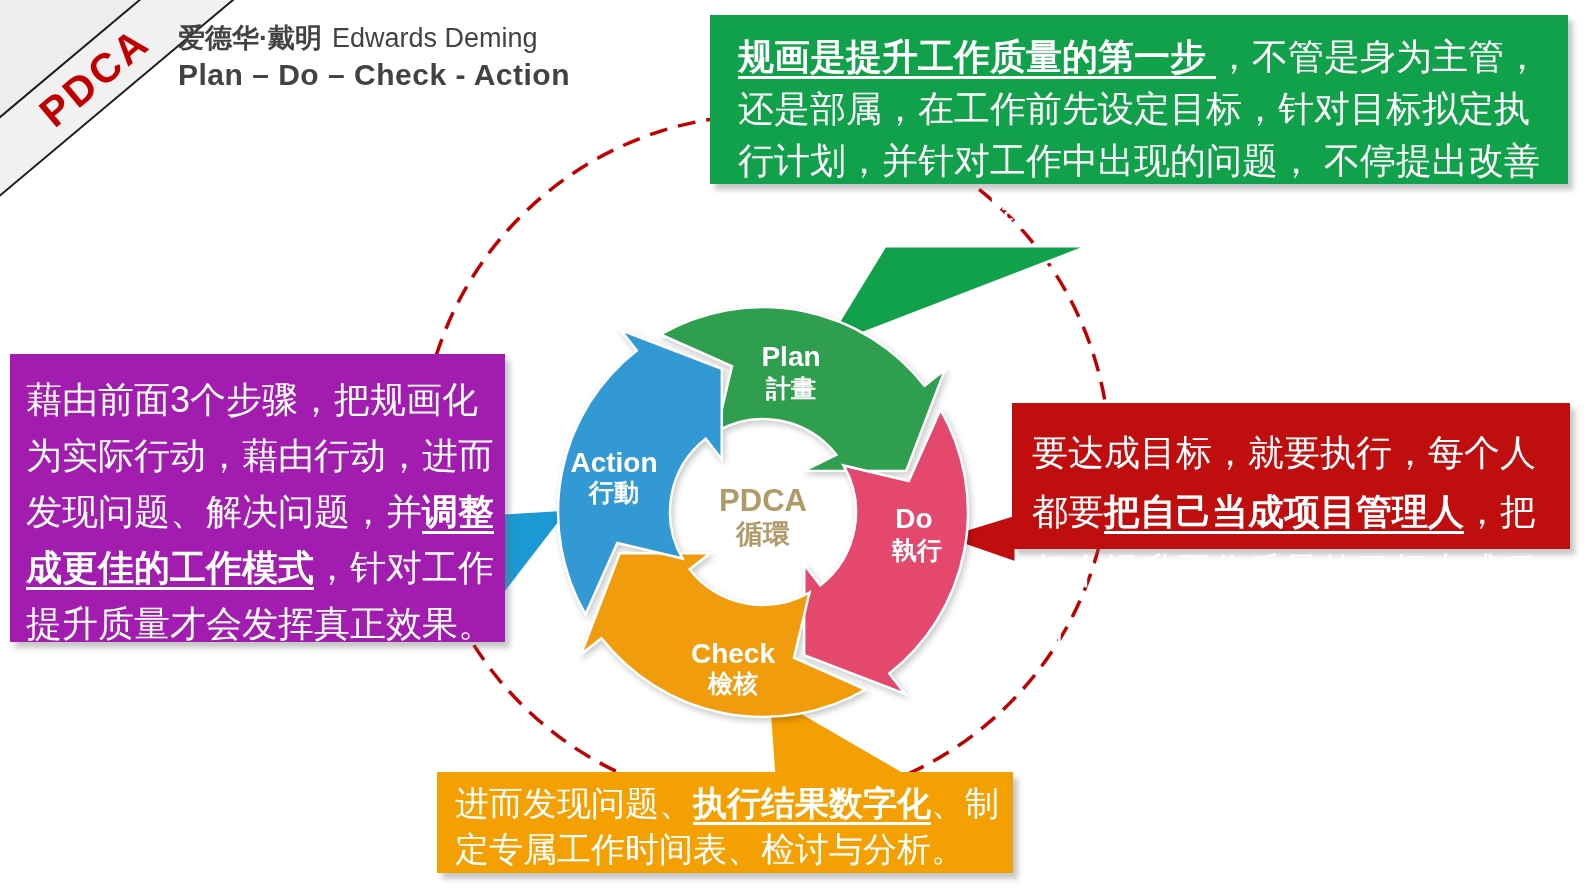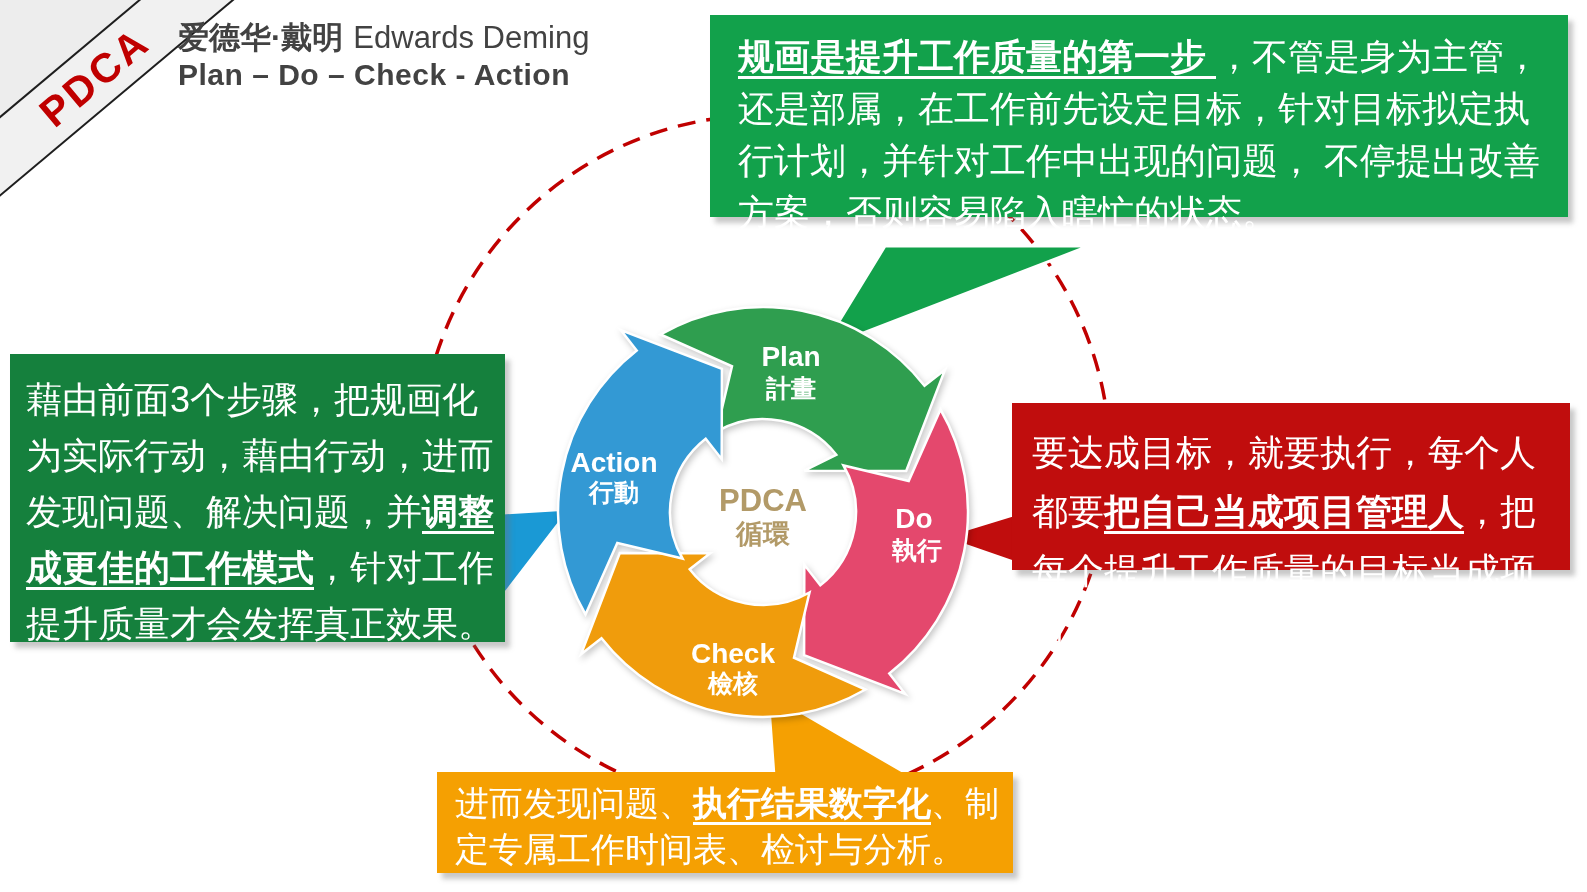--- a/index.html
+++ b/index.html
@@ -1,37 +1,37 @@
 <!DOCTYPE html>
 <html><head>
 <meta charset="utf-8">
 <style>
   html,body{margin:0;padding:0;background:#fff;}
   #stage{position:relative;width:1587px;height:892px;overflow:hidden;background:#fff;
          font-family:"Liberation Sans","DejaVu Sans",sans-serif;}
   svg{position:absolute;left:0;top:0;}
   
   .hdr{position:absolute;left:178px;top:18px;color:#424242;}
-  .hdr .l1{font-size:31px;line-height:40px;}
+  .hdr .l1{font-size:27px;line-height:40px;}
   .hdr .l1 .zh{font-weight:700;}
   .hdr .l1 .en{font-weight:400;margin-left:10px;}
   .hdr .l2{font-size:30px;font-weight:700;letter-spacing:.5px;}
   
   .band{position:absolute;left:-78px;top:46px;width:345px;height:58px;
         transform:rotate(-40deg);background:#f1f1f1;
         border-top:2px solid #1e1e1e;border-bottom:2px solid #1e1e1e;
         display:flex;align-items:center;justify-content:center;}
   .band span{color:#c00000;font-weight:700;font-size:41px;letter-spacing:3px;}
   
   .co{position:absolute;color:#fff;box-shadow:5px 6px 5px rgba(110,110,110,.38);}
   .co p{margin:0;}
   .co span.u{text-decoration:underline;text-underline-offset:7px;text-decoration-thickness:2.5px;}
-  #co-plan  {left:710px;top:15px;width:858px;height:202px;padding:16px 24px 0 28px;
+  #co-plan  {left:710px;top:15px;width:858px;height:169px;padding:16px 24px 0 28px;
              box-sizing:border-box;font-size:36px;line-height:52px;}
-  #co-do    {left:1012px;top:403px;width:558px;height:167px;padding:20px 14px 0 20px;
+  #co-do    {left:1012px;top:403px;width:558px;height:146px;padding:20px 14px 0 20px;
              box-sizing:border-box;font-size:36px;line-height:59px;}
   #co-action{left:10px;top:354px;width:495px;height:288px;padding:18px 10px 0 16px;
              box-sizing:border-box;font-size:36px;line-height:56px;}
   #co-check {left:437px;top:772px;width:576px;height:101px;padding:8px 14px 0 18px;
              box-sizing:border-box;font-size:34px;line-height:46px;}
   .wheel-label{font-weight:700;fill:#fff;text-anchor:middle;}
   .center-label{font-weight:700;text-anchor:middle;}
 </style>
 </head>
 <body>
@@ -81,21 +81,21 @@
   </div>
 
   <div id="co-plan" class="co" style="background: rgb(18, 161, 75);">
     <p><span class="u" style="font-weight: 700;">规画是提升工作质量的第一步 </span><span>，不管是身为主管，还是部属，在工作前先设定目标，针对目标拟定执行计划，并针对工作中出现的问题， 不停提出改善方案，否则容易陷入瞎忙的状态。</span></p>
   </div>
 
   <div id="co-do" class="co" style="background: rgb(192, 13, 13);">
     <p><span>要达成目标，就要执行，每个人都要</span><span class="u" style="font-weight: 700;">把自己当成项目管理人</span><span>，把每个提升工作质量的目标当成项目。</span></p>
   </div>
 
-  <div id="co-action" class="co" style="background: #15803d;">
+  <div id="co-action" class="co" style="background: #a21caf;">
     <p><span>藉由前面3个步骤，把规画化为实际行动，藉由行动，进而发现问题、解决问题，并</span><span class="u" style="font-weight: 700;">调整成更佳的工作模式</span><span>，针对工作提升质量才会发挥真正效果。</span></p>
   </div>
 
   <div id="co-check" class="co" style="background: rgb(245, 160, 2);">
     <p><span>进而发现问题、</span><span class="u" style="font-weight: 700;">执行结果数字化</span><span>、制定专属工作时间表、</span><span style="font-weight: 400;">检讨与分析</span><span>。</span></p>
   </div>
 
 </div>
 
 </body></html>

